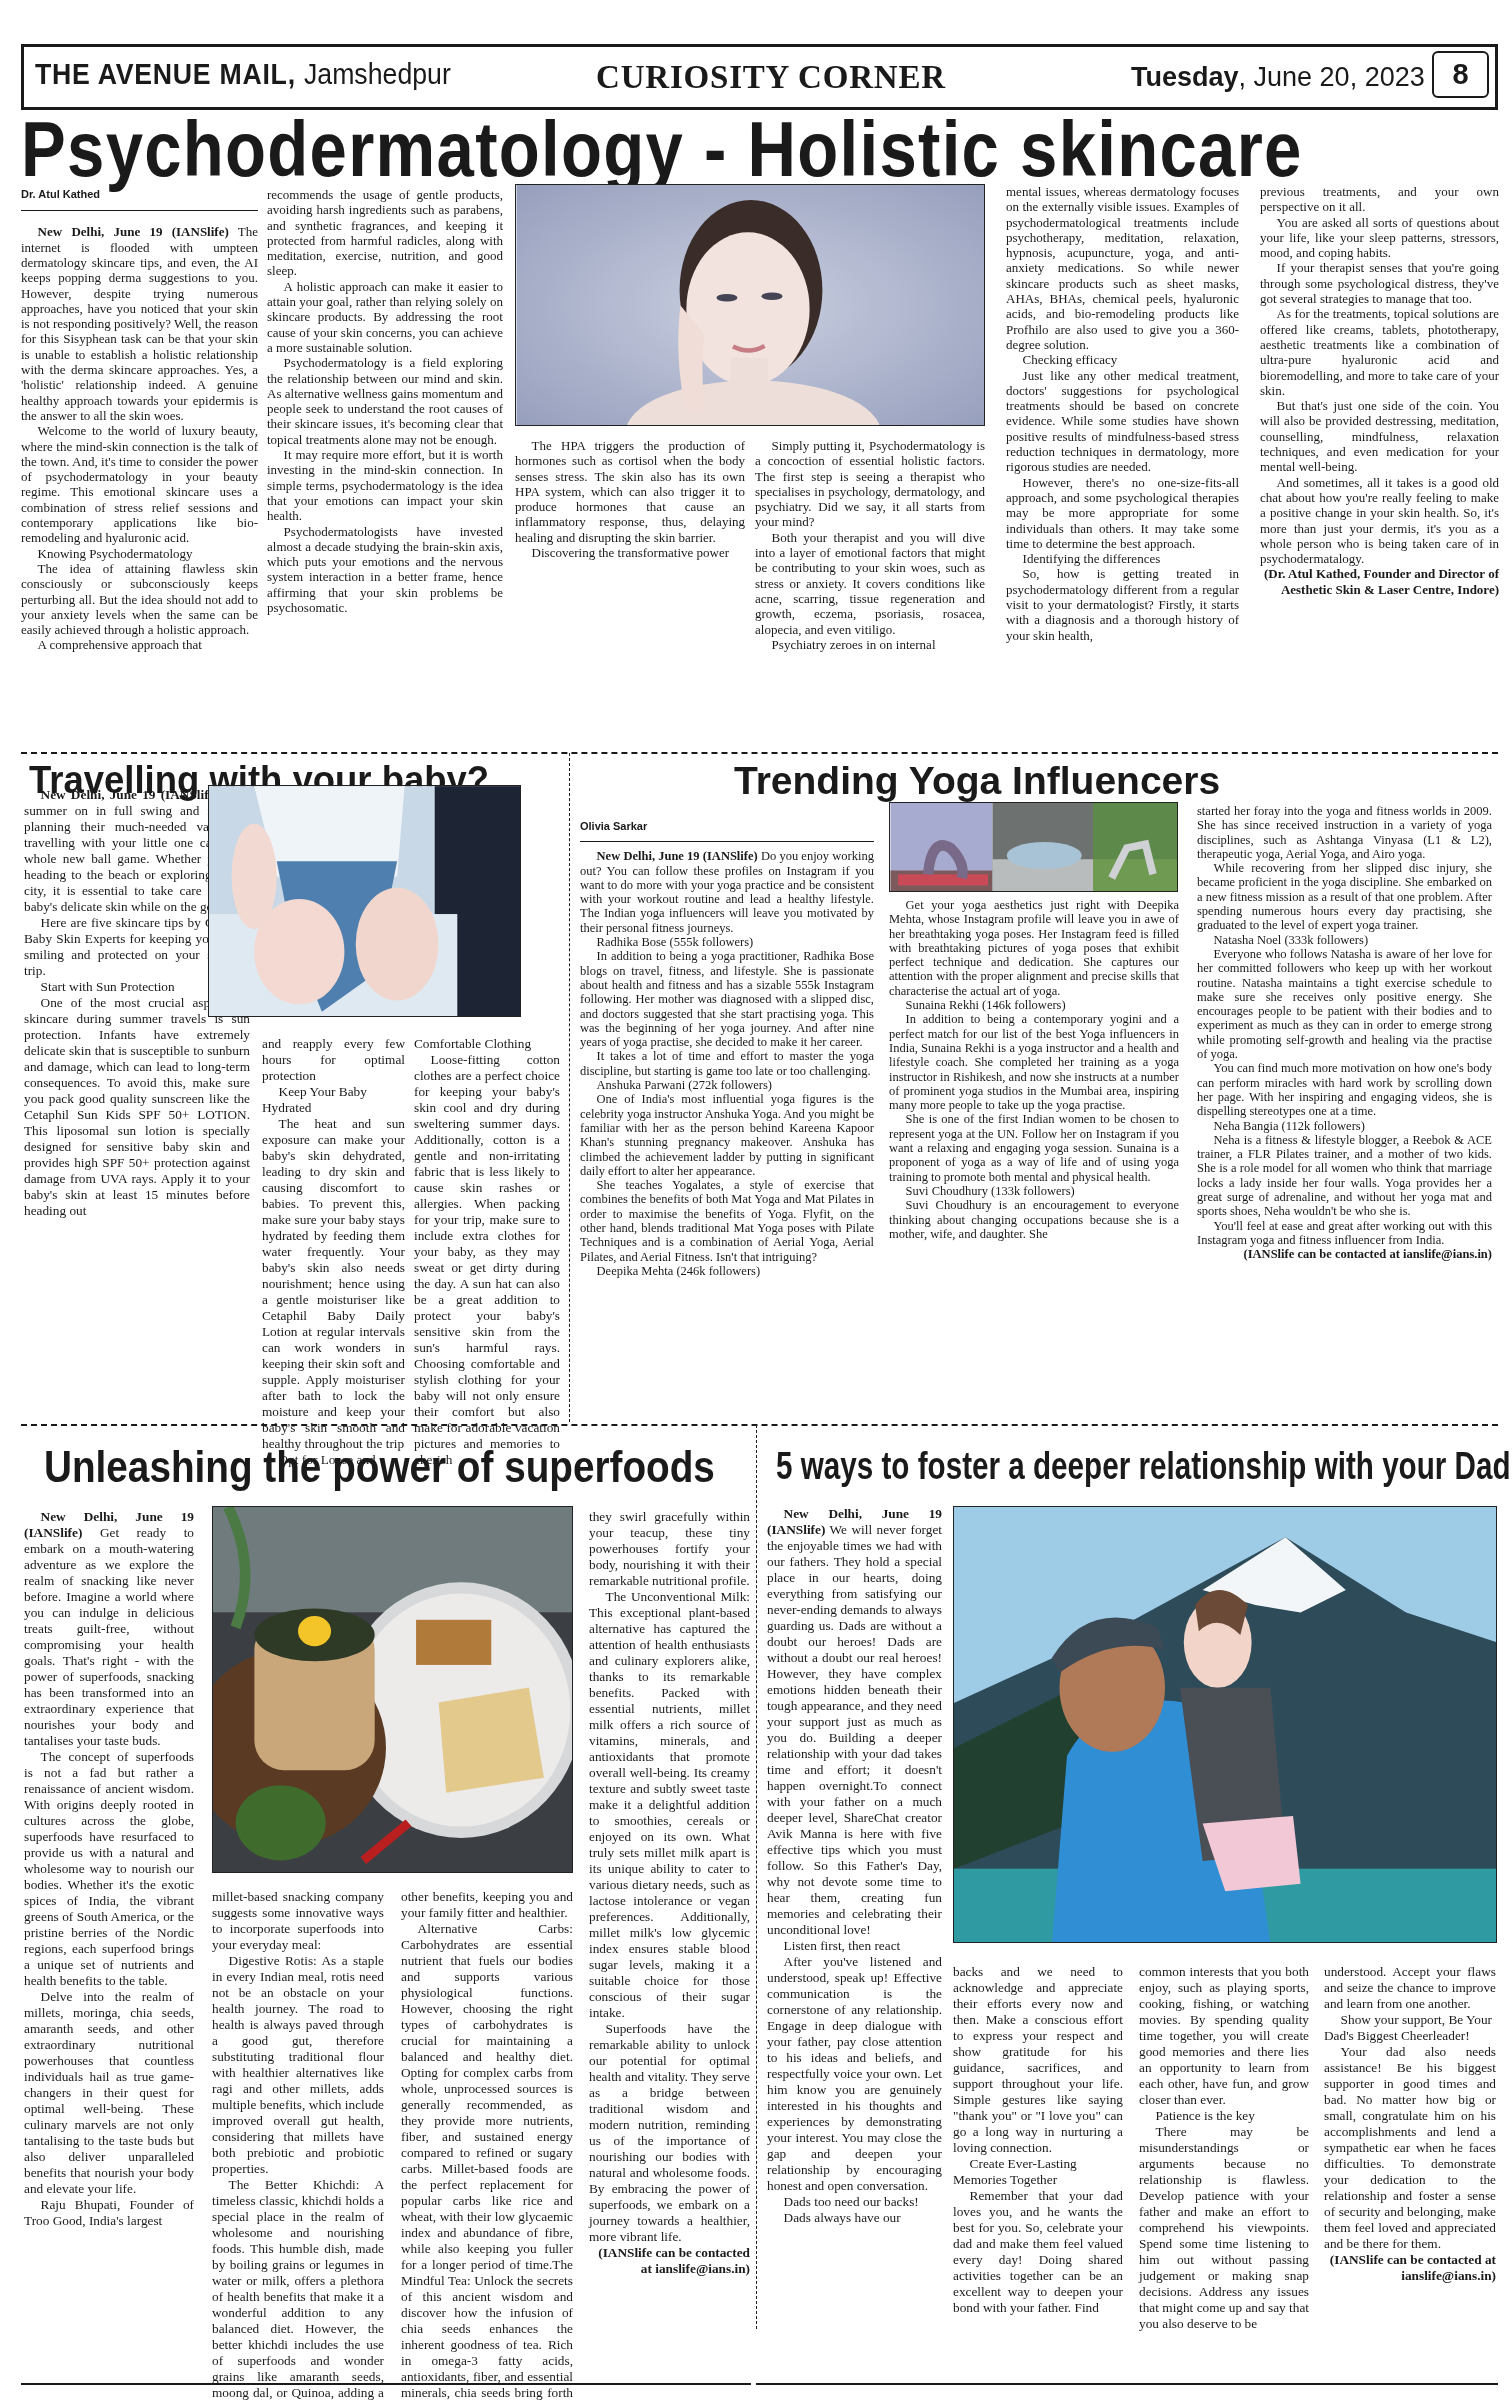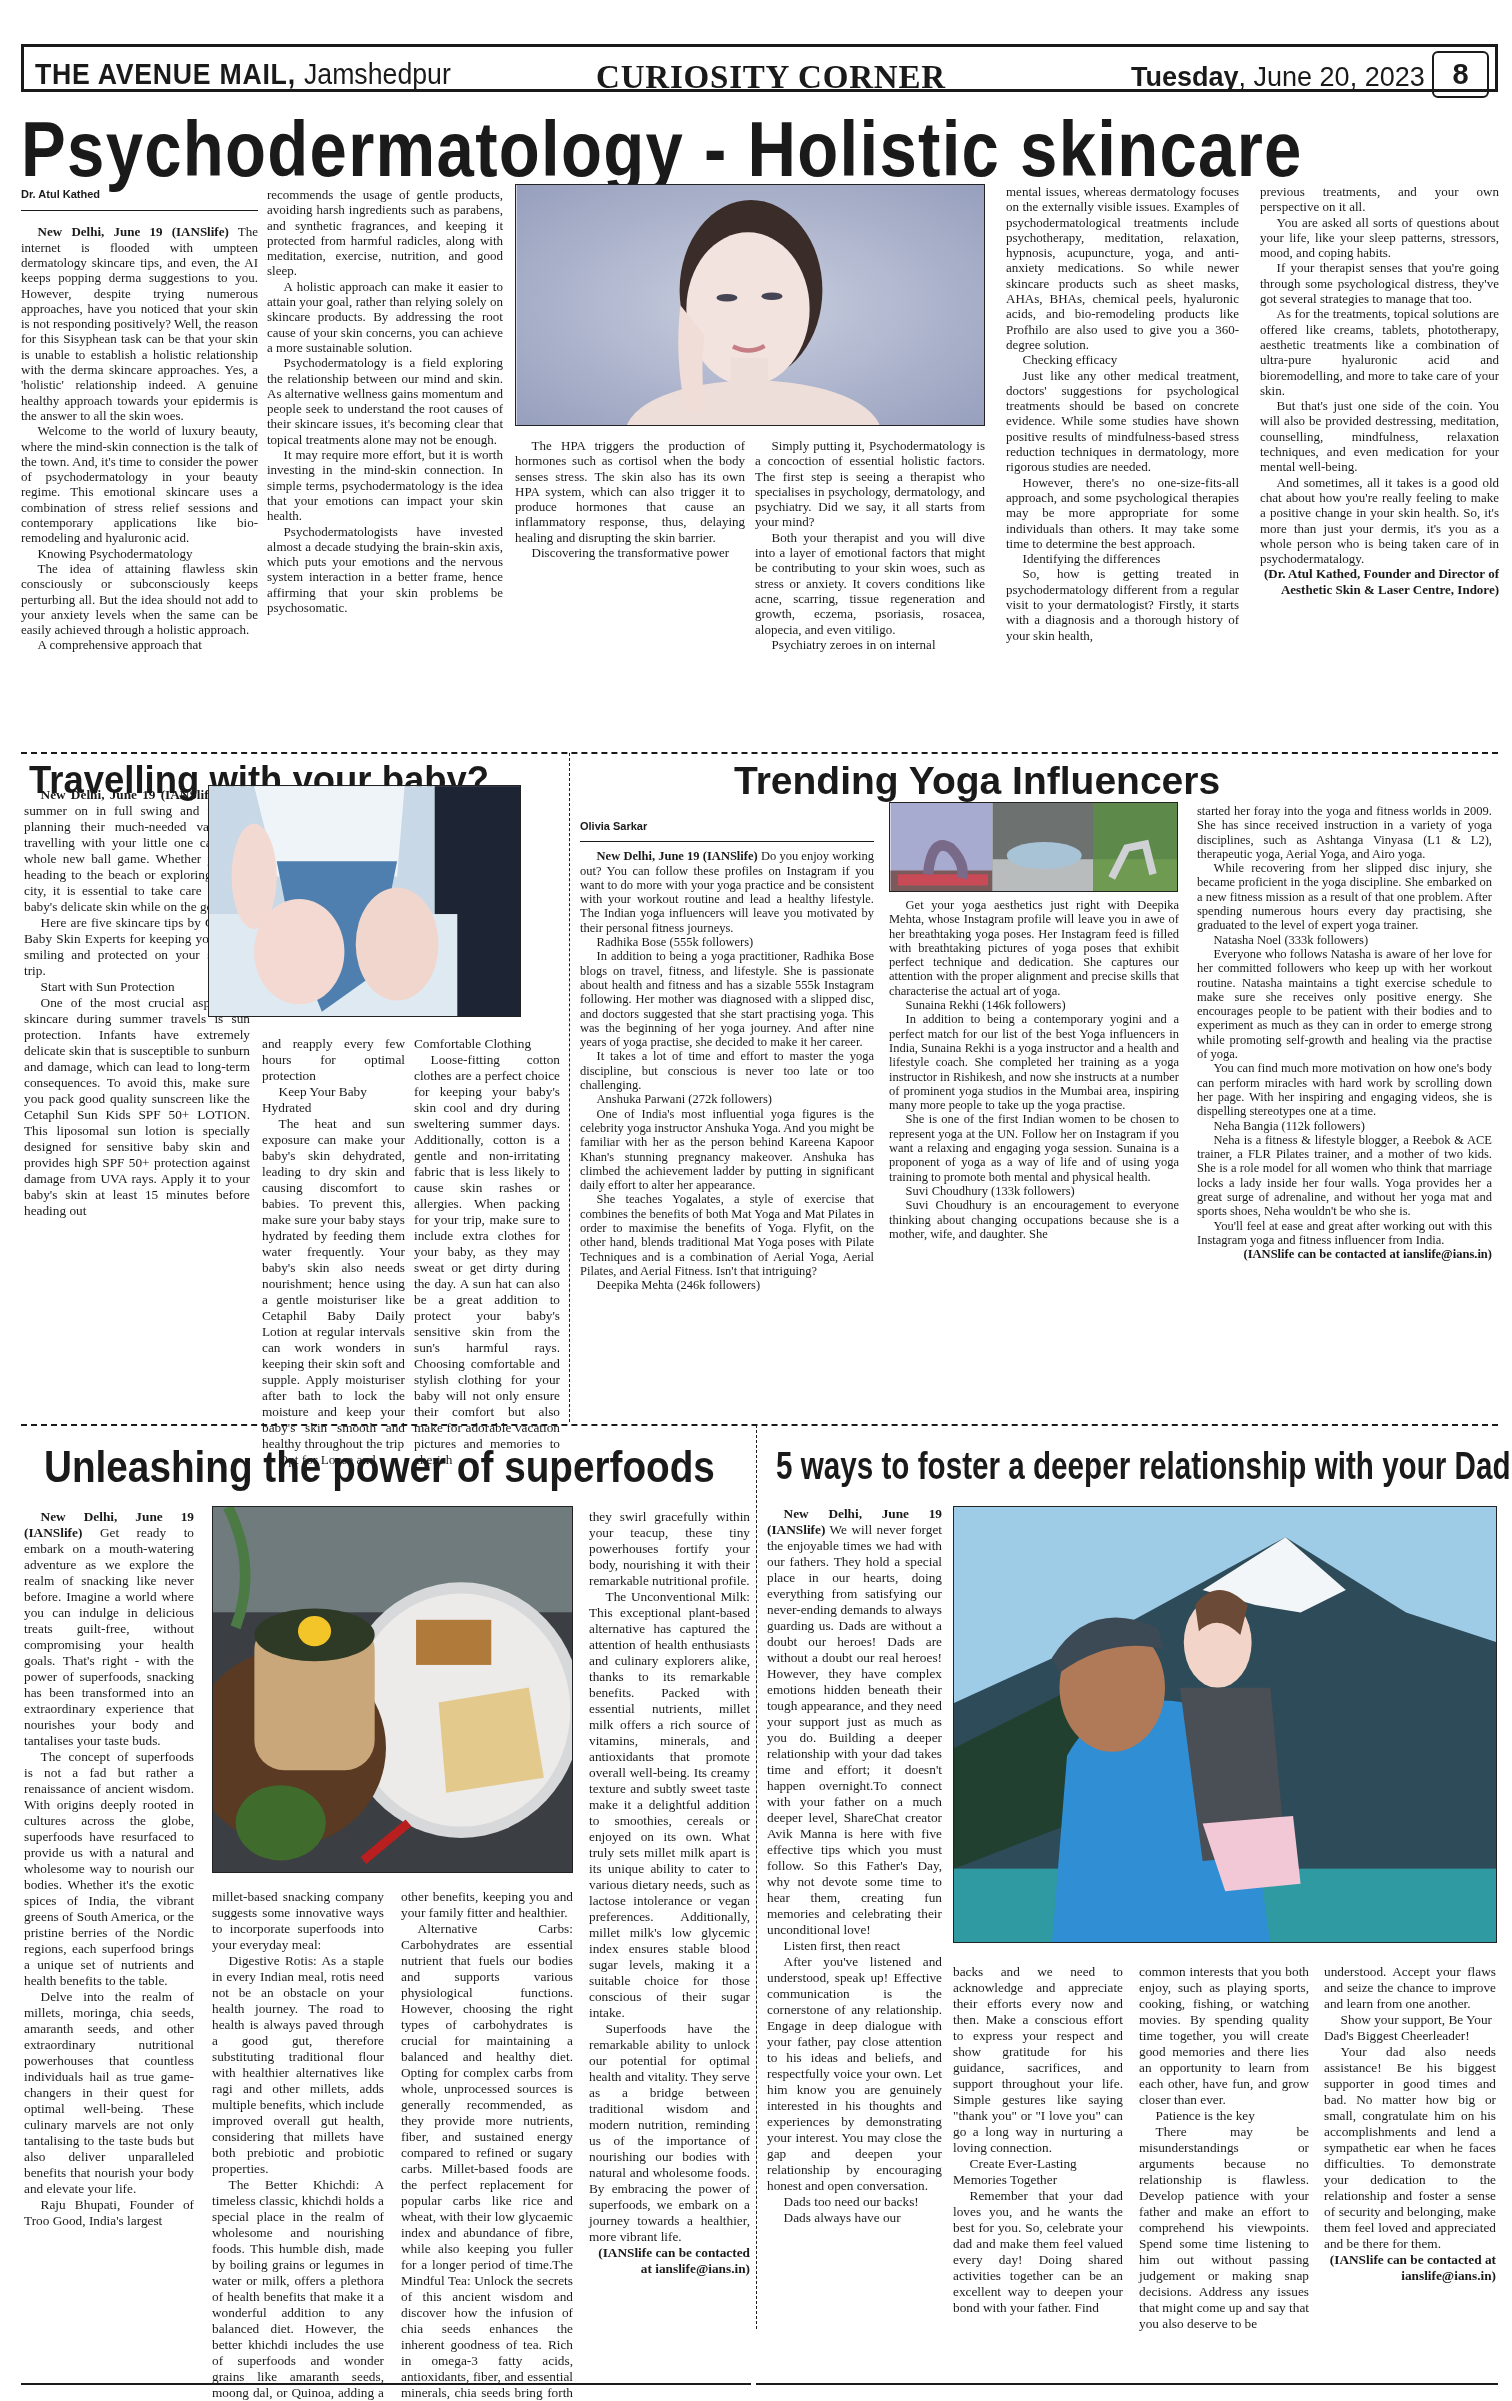--- a/index.html
+++ b/index.html
@@ -1,19 +1,19 @@
 <!DOCTYPE html>
 <html style="font-size:12px"><head>
 <meta charset="utf-8">
 <style>
   * { box-sizing: border-box; margin: 0; padding: 0; }
   html, body { width: 1512px; height: 2401px; background: #ffffff; overflow: hidden; }
   body { position: relative; font-family: "Liberation Serif", serif; color: #1a1a1a; }
   .abs { position: absolute; }
-  .masthead { left: 21px; top: 44px; width: 1477px; height: 48px; border: 3.8px solid #1a1a1a; border-left-width: 3px; }
+  .masthead { left: 21px; top: 44px; width: 1477px; height: 66px; border: 3.8px solid #1a1a1a; border-left-width: 3px; }
   .mh-paper { position: absolute; left: 10.5px; top: 10.5px; font-family: "Liberation Sans", sans-serif; font-size: 29px; font-weight: bold; letter-spacing: 0.8px; transform: scaleX(0.92); transform-origin: left center; white-space: nowrap; }
   .mh-city { font-weight: normal; letter-spacing: 0; }
   .mh-section { position: absolute; left: 572px; top: 12px; font-family: Liberation Serif, serif; font-size: 33px; font-weight: bold; letter-spacing: 0.8px; white-space: nowrap; text-align: right; }
   .mh-date { position: absolute; left: 1107px; top: 15px; font-family: "Liberation Sans", sans-serif; font-size: 27px; white-space: nowrap; }
   .mh-date b { font-weight: bold; }
   .mh-page { position: absolute; right: 6px; top: 3.8px; width: 57px; height: 47px; border: 2.3px solid #1a1a1a; border-radius: 6px; font-family: "Liberation Sans", sans-serif; font-weight: bold; font-size: 29px; text-align: center; line-height: 42px; }
   .main-title { left: 21px; top: 104px; width: 1477px; height: 90px; font-family: "Liberation Sans", sans-serif; font-weight: bold; font-size: 78px; letter-spacing: 1.5px; line-height: 90px; white-space: nowrap; transform: scaleX(0.86); transform-origin: left center; }
   .byline { font-family: "Liberation Sans", sans-serif; font-weight: bold; font-size: 11px; padding-bottom: 7.5px; border-bottom: 1.5px solid #1a1a1a; margin-bottom: 13.6px; }
   .col { position: absolute; font-size: 13px; line-height: 15.3px; text-align: justify; hyphens: auto; }
   .col p { text-indent: 16.6px; }
@@ -144,21 +144,21 @@
   <p>Loose-fitting cotton clothes are a perfect choice for keeping your baby's skin cool and dry during sweltering summer days. Additionally, cotton is a gentle and non-irritating fabric that is less likely to cause skin rashes or allergies. When packing for your trip, make sure to include extra clothes for your baby, as they may sweat or get dirty during the day. A sun hat can also be a great addition to protect your baby's sensitive skin from the sun's harmful rays. Choosing comfortable and stylish clothing for your baby will not only ensure their comfort but also make for adorable vacation pictures and memories to cherish</p>
 </div>
 
 <div class="sec-title" style="left:734px; top:761px; font-size:39px;">Trending Yoga Influencers</div>
 
 <div class="col yoga-col" style="left:580px; top:819px; width:294px;">
   <div class="byline" style="width:294px; margin-bottom:7.5px;">Olivia Sarkar</div>
   <p><span class="lead">New Delhi, June 19 (IANSlife)</span> <span>Do you enjoy working out? You can follow these profiles on Instagram if you want to do more with your yoga practice and be consistent with your workout routine and lead a healthy lifestyle. The Indian yoga influencers will leave you motivated by their personal fitness journeys.</span></p>
   <p class="sub">Radhika Bose (555k followers)</p>
   <p>In addition to being a yoga practitioner, Radhika Bose blogs on travel, fitness, and lifestyle. She is passionate about health and fitness and has a sizable 555k Instagram following. Her mother was diagnosed with a slipped disc, and doctors suggested that she start practising yoga. This was the beginning of her yoga journey. And after nine years of yoga practise, she decided to make it her career.</p>
-  <p>It takes a lot of time and effort to master the yoga discipline, but conscious is never too late or too challenging.</p>
+  <p>It takes a lot of time and effort to master the yoga discipline, but starting is game too late or too challenging.</p>
   <p class="sub">Anshuka Parwani (272k followers)</p>
   <p>One of India's most influential yoga figures is the celebrity yoga instructor Anshuka Yoga. And you might be familiar with her as the person behind Kareena Kapoor Khan's stunning pregnancy makeover. Anshuka has climbed the achievement ladder by putting in significant daily effort to alter her appearance.</p>
   <p>She teaches Yogalates, a style of exercise that combines the benefits of both Mat Yoga and Mat Pilates in order to maximise the benefits of Yoga. Flyfit, on the other hand, blends traditional Mat Yoga poses with Pilate Techniques and is a combination of Aerial Yoga, Aerial Pilates, and Aerial Fitness. Isn't that intriguing?</p>
   <p class="sub">Deepika Mehta (246k followers)</p>
 </div>
 
 <div class="photo" style="left:889px; top:802px; width:289px; height:90px;">
   <svg width="289" height="90" viewBox="0 0 384 120">
     <rect x="0" y="0" width="136" height="120" fill="#a8abd0"></rect>
     <rect x="0" y="90" width="136" height="30" fill="#7b5a5c"></rect>

